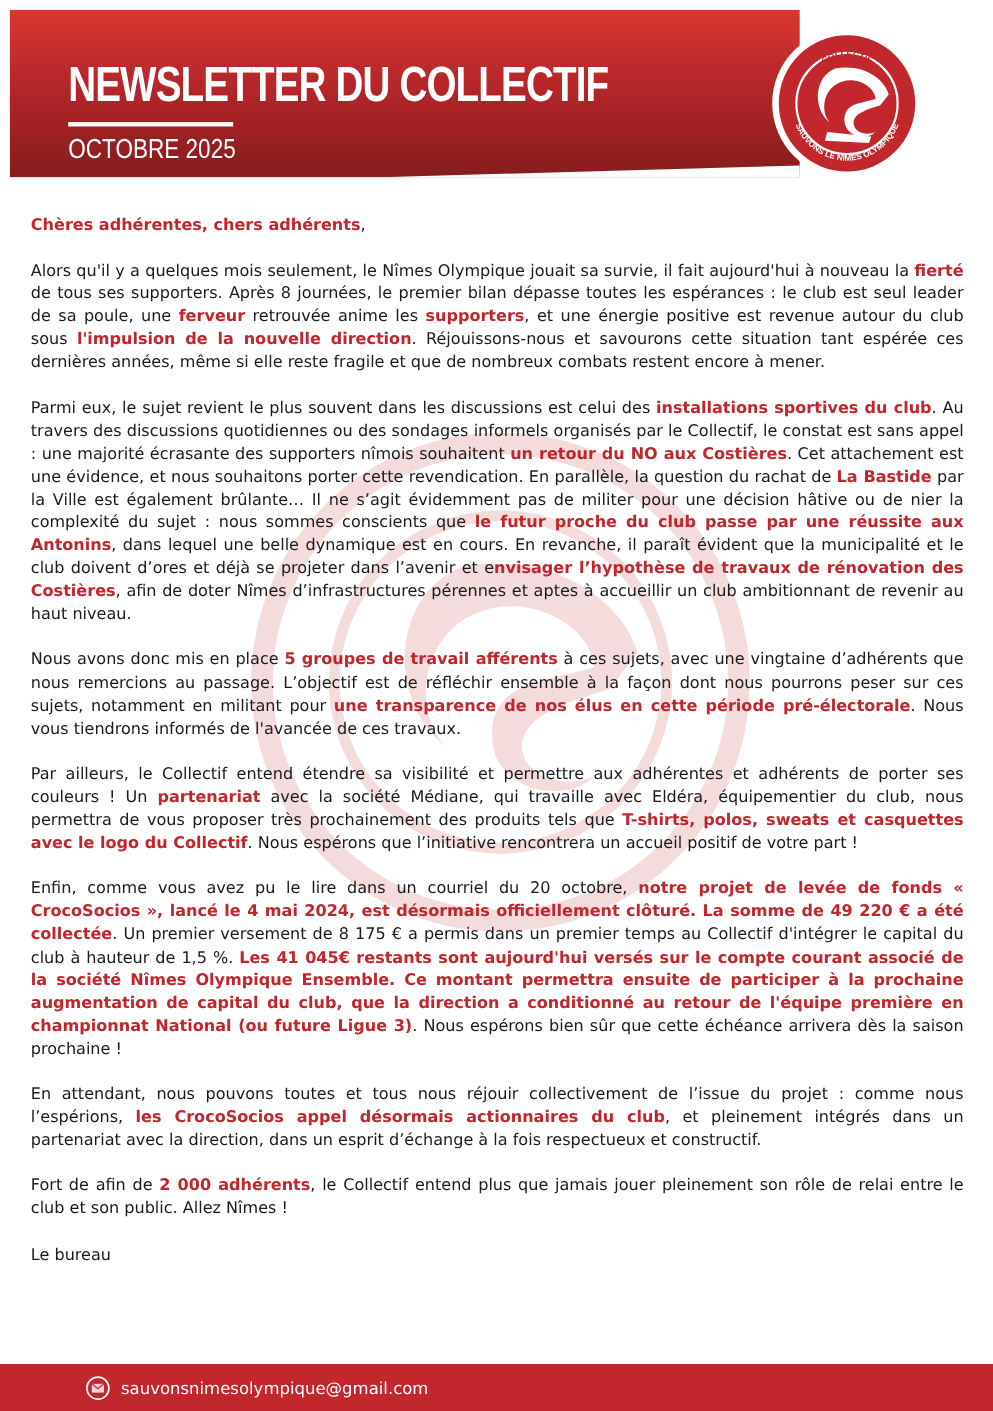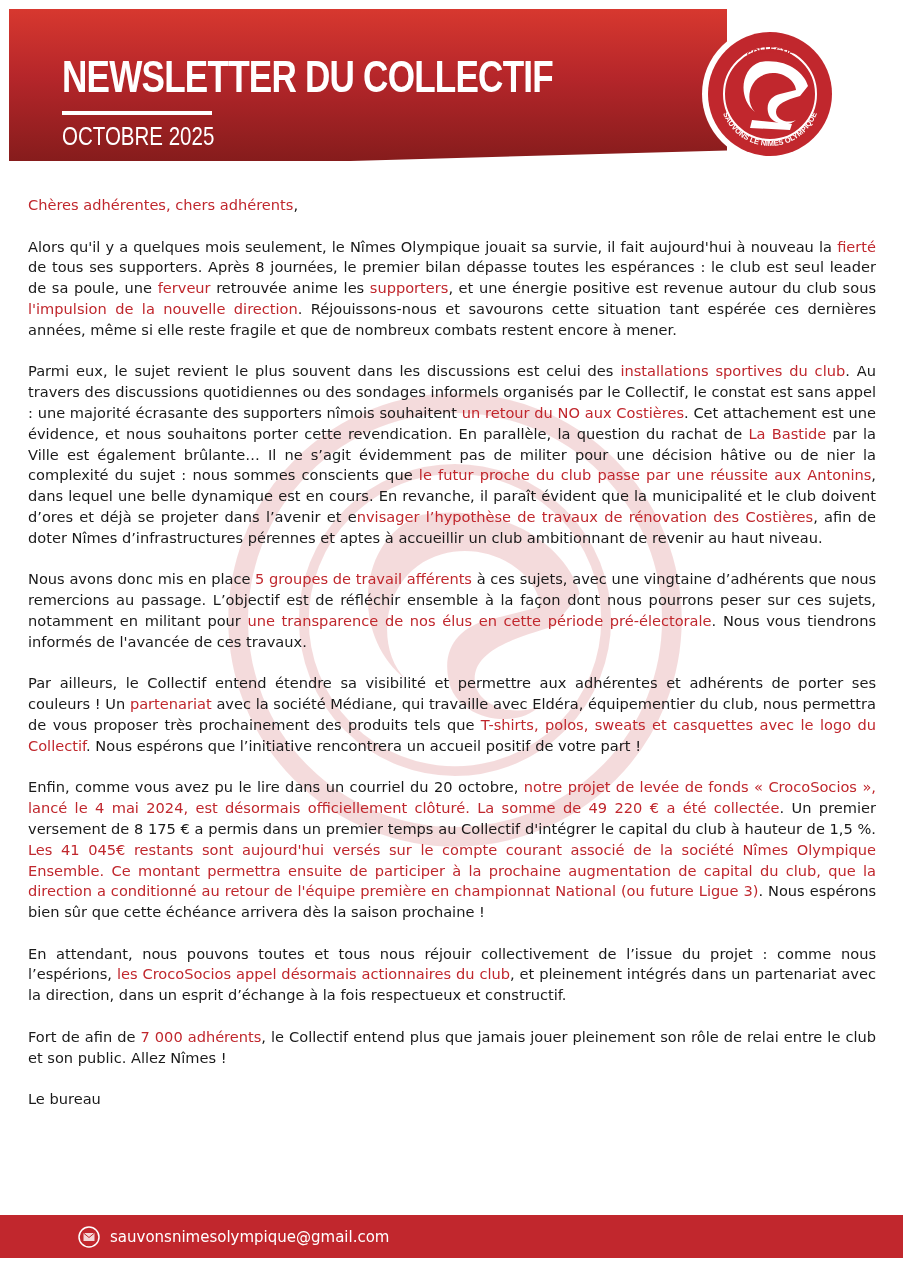--- a/index.html
+++ b/index.html
@@ -38,24 +38,24 @@
     .watermark {
       position: absolute; left: 225px; top: 390px; width: 460px; height: 460px; opacity: 0.16;
       pointer-events: none;
     }
 
     .content {
       position: absolute; left: 28px; top: 195px; width: 848px;
       font-size: 14.6px; line-height: 20.8px; text-align: justify;
     }
     .content p { margin-bottom: 20.8px; }
-    .hl { color: #c0272d; font-weight: normal; }
+    .hl { color: #c0272d; font-weight: bold; }
 
     .footer {
-      position: absolute; left: 0; top: 1215px; width: 903px; height: 43px; background: #c1272d;
+      position: absolute; left: 0; top: 1240px; width: 903px; height: 43px; background: #c1272d;
       color: #ffffff; font-size: 15px;
     }
     .footer-item { position: absolute; top: 11px; display: flex; align-items: center; gap: 10px; }
     .footer-email { left: 78px; }
     .footer-web { left: 535px; }
     .ficon { width: 22px; height: 22px; display: inline-block; }
   </style>
 </head>
 <body>
 
@@ -102,21 +102,21 @@
 
   <p><span>Nous avons donc mis en place </span><span class="hl">5 groupes de travail afférents</span><span> à ces sujets, avec une vingtaine d’adhérents que nous remercions au passage. L’objectif est de réfléchir ensemble à la façon dont nous pourrons peser sur ces sujets, notamment en militant pour </span><span class="hl">une transparence de nos élus en cette période pré-électorale</span><span>. Nous vous tiendrons informés de l'avancée de ces travaux.</span></p>
 
   <p><span>Par ailleurs, le Collectif entend étendre sa visibilité et permettre aux adhérentes et adhérents de porter ses couleurs ! Un </span><span class="hl">partenariat</span><span> avec la société Médiane, qui travaille avec Eldéra, équipementier du club, nous permettra de vous proposer très prochainement des produits tels que </span><span class="hl">T-shirts, polos, sweats et casquettes avec le logo du Collectif</span><span>. Nous espérons que l’initiative rencontrera un accueil positif de votre part !</span></p>
 
   <p><span>Enfin, comme vous avez pu le lire dans un courriel du 20 octobre, </span><span class="hl">notre projet de levée de fonds « CrocoSocios », lancé le 4 mai 2024, est désormais officiellement clôturé. La somme de 49 220 € a été collectée</span><span>. Un premier versement de 8 175 € a permis dans un premier temps au Collectif d'intégrer le capital du club à hauteur de 1,5 %. </span><span class="hl">Les 41 045€ restants sont aujourd'hui versés sur le compte courant associé de la société Nîmes Olympique Ensemble. Ce montant permettra ensuite de participer à la prochaine augmentation de capital du club, que la direction a conditionné au retour de l'équipe première en championnat National (ou future Ligue 3)</span><span>. Nous espérons bien sûr que cette échéance arrivera dès la saison prochaine !</span></p>
 
   <p><span>En attendant, nous pouvons toutes et tous nous réjouir collectivement de l’issue du projet : comme nous l’espérions, </span><span class="hl">les CrocoSocios appel désormais actionnaires du club</span><span>, et pleinement intégrés dans un partenariat avec la direction, dans un esprit d’échange à la fois respectueux et constructif.</span></p>
 
 
-  <p><span>Fort de afin de </span><span class="hl">7 000 adhérents</span><span>, le Collectif entend plus que jamais jouer pleinement son rôle de relai entre le club et son public. Allez Nîmes !</span></p>
+  <p><span>Fort de afin de </span><span class="hl">2 000 adhérents</span><span>, le Collectif entend plus que jamais jouer pleinement son rôle de relai entre le club et son public. Allez Nîmes !</span></p>
 
   <p>Le bureau</p>
 </div>
 
 <div class="footer">
   <div class="footer-item footer-email">
     <svg class="ficon" viewBox="0 0 22 22">
       <circle cx="11" cy="11" r="10" fill="none" stroke="#ffffff" stroke-width="1.5"></circle>
       <rect x="5.5" y="7" width="11" height="8" fill="#f4d6d6"></rect>
       <path d="M5.5 7 L11 11.5 L16.5 7" fill="none" stroke="#c1272d" stroke-width="1"></path>

